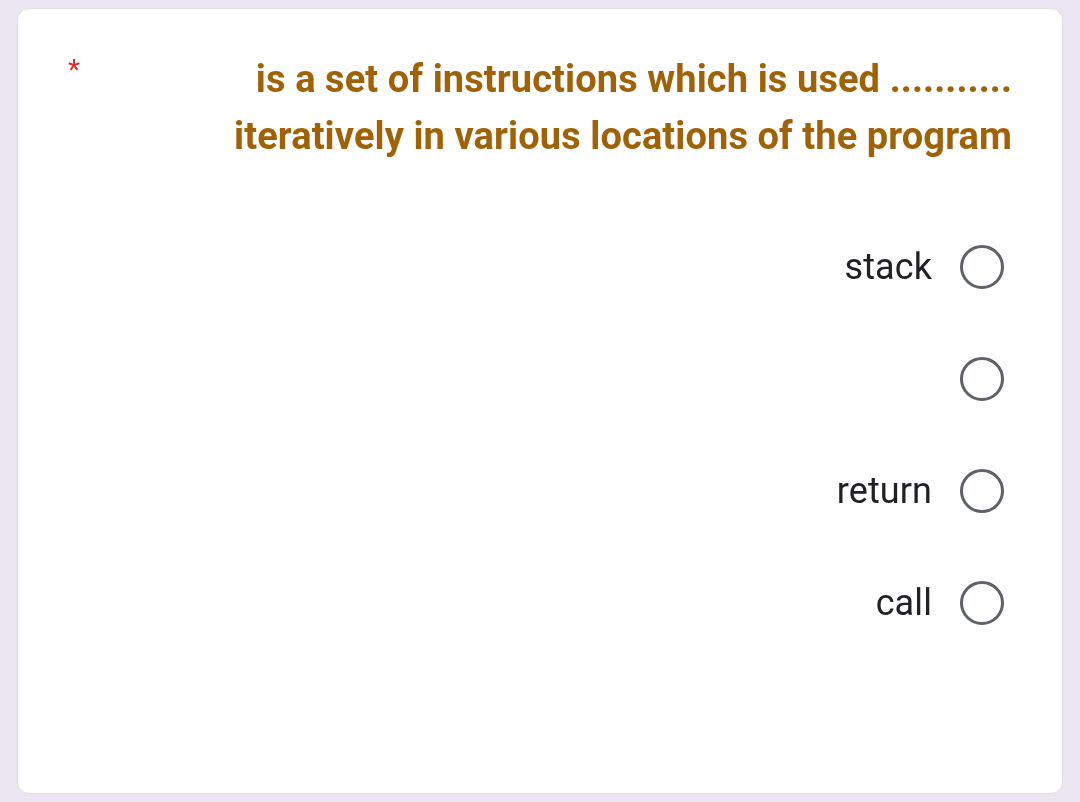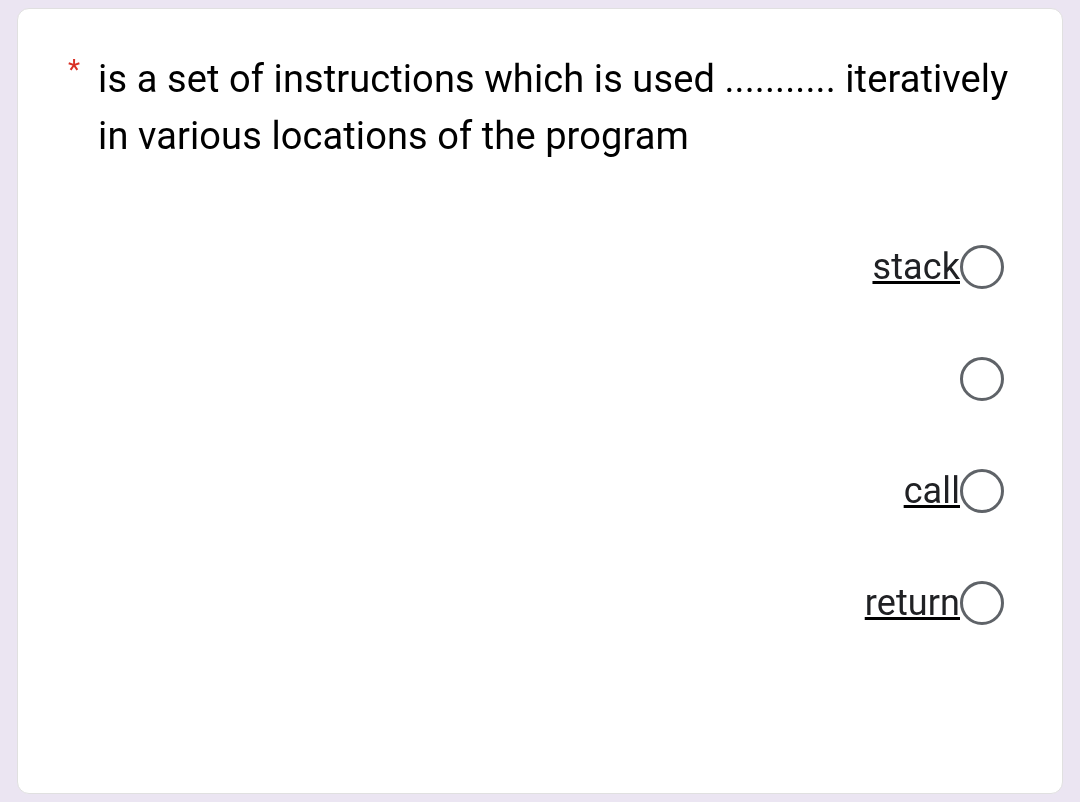--- a/index.html
+++ b/index.html
@@ -32,39 +32,40 @@
     }
     .required-asterisk {
       color: #d93025;
       font-size: 28px;
       font-weight: 400;
       line-height: 1.2;
       margin-right: 18px;
       margin-top: 2px;
     }
     .question-text {
-      color: #000000;
+      color: #a16207;
       font-size: 38px;
-      font-weight: 400;
+      font-weight: 700;
       line-height: 1.5;
+      text-align: right;
       flex: 1;
       letter-spacing: 0.1px;
     }
     .options {
       display: flex;
       flex-direction: column;
       margin-top: 80px;
       gap: 68px;
       padding-right: 8px;
     }
     .option-row {
       display: flex;
       align-items: center;
       justify-content: flex-end;
-      text-decoration: underline;
+      gap: 28px;
     }
     .option-label {
       color: #202124;
       font-size: 36px;
       font-weight: 400;
       letter-spacing: 0.1px;
     }
     .radio-circle {
       width: 44px;
       height: 44px;
@@ -87,21 +88,21 @@
 
   <div class="options">
     <div class="option-row">
       <span class="option-label">stack</span>
       <button class="radio-circle" aria-label="stack"></button>
     </div>
     <div class="option-row">
       <button class="radio-circle" aria-label="subroutine"></button>
     </div>
     <div class="option-row">
+      <span class="option-label">return</span>
+      <button class="radio-circle" aria-label="return"></button>
+    </div>
+    <div class="option-row">
       <span class="option-label">call</span>
       <button class="radio-circle" aria-label="call"></button>
-    </div>
-    <div class="option-row">
-      <span class="option-label">return</span>
-      <button class="radio-circle" aria-label="return"></button>
     </div>
   </div>
 </div>
 
 </body></html>

